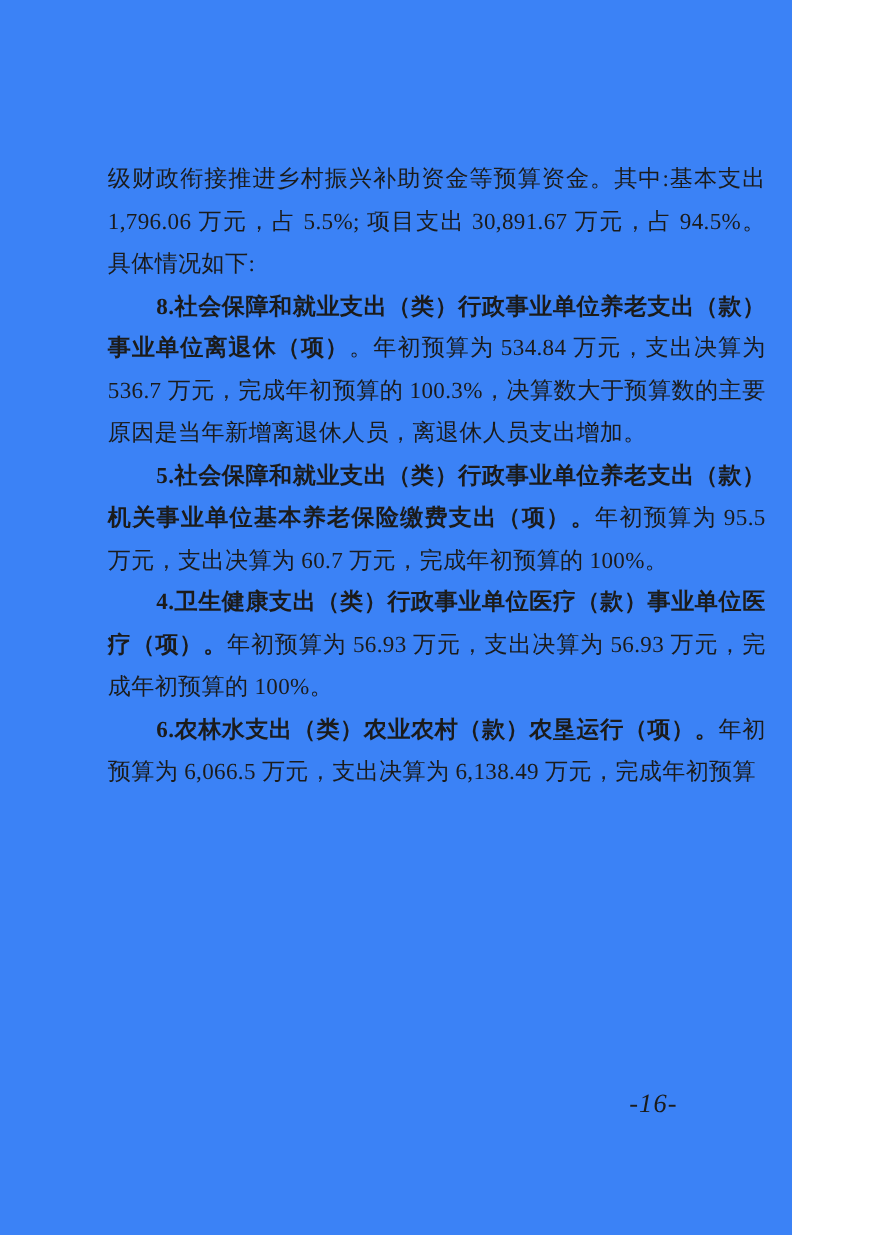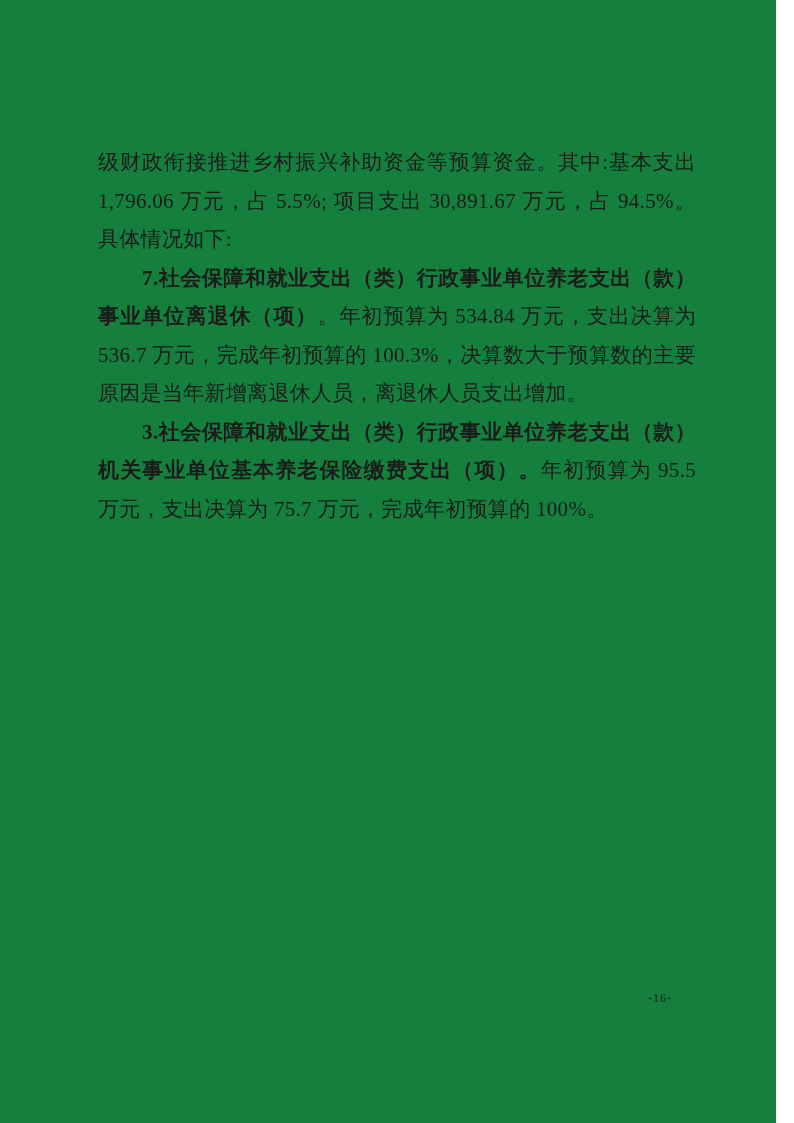--- a/index.html
+++ b/index.html
@@ -3,23 +3,23 @@
 <meta charset="utf-8">
 <title>Document</title>
 <style>
   html, body {
     margin: 0;
     padding: 0;
     background: #ffffff;
   }
   .page {
     position: relative;
-    width: 776px;
+    width: 720px;
     height: 1123px;
-    background: #15803d;
+    background: #3b82f6;
     overflow: hidden;
     font-family: "Liberation Serif", "DejaVu Serif", serif;
     color: #1b1b1b;
   }
   .content {
     position: absolute;
     left: 98px;
     top: 143px;
     width: 598px;
     font-size: 21px;
@@ -34,37 +34,40 @@
   .para.indent {
     text-indent: 2.1em;
   }
   .head {
     font-weight: 700;
   }
   .page-number {
     position: absolute;
     right: 104px;
     top: 991px;
-    font-size: 12px;
+    font-size: 24px;
     letter-spacing: 1px;
     color: #1b1b1b;
+    font-style: italic;
   }
 </style>
 </head>
 <body>
 
 <div class="page">
   <div class="content">
 
     <p class="para">级财政衔接推进乡村振兴补助资金等预算资金。其中:基本支出 1,796.06 万元，占 5.5%; 项目支出 30,891.67 万元，占 94.5%。具体情况如下:</p>
 
-    <p class="para indent"><b class="head">7.社会保障和就业支出（类）行政事业单位养老支出（款）事业单位离退休（项）</b><span class="body">。年初预算为 534.84 万元，支出决算为 536.7 万元，完成年初预算的 100.3%，决算数大于预算数的主要原因是当年新增离退休人员，离退休人员支出增加。</span></p>
+    <p class="para indent"><b class="head">8.社会保障和就业支出（类）行政事业单位养老支出（款）事业单位离退休（项）</b><span class="body">。年初预算为 534.84 万元，支出决算为 536.7 万元，完成年初预算的 100.3%，决算数大于预算数的主要原因是当年新增离退休人员，离退休人员支出增加。</span></p>
 
-    <p class="para indent"><b class="head">3.社会保障和就业支出（类）行政事业单位养老支出（款）机关事业单位基本养老保险缴费支出（项）。</b><span class="body">年初预算为 95.5 万元，支出决算为 75.7 万元，完成年初预算的 100%。</span></p>
+    <p class="para indent"><b class="head">5.社会保障和就业支出（类）行政事业单位养老支出（款）机关事业单位基本养老保险缴费支出（项）。</b><span class="body">年初预算为 95.5 万元，支出决算为 60.7 万元，完成年初预算的 100%。</span></p>
 
 
+    <p class="para indent"><b class="head">4.卫生健康支出（类）行政事业单位医疗（款）事业单位医疗（项）。</b><span class="body">年初预算为 56.93 万元，支出决算为 56.93 万元，完成年初预算的 100%。</span></p>
 
 
+    <p class="para indent"><b class="head">6.农林水支出（类）农业农村（款）农垦运行（项）。</b><span class="body">年初预算为 6,066.5 万元，支出决算为 6,138.49 万元，完成年初预算</span></p>
 
   </div>
 
   <div class="page-number">-16-</div>
 </div>
 
 </body></html>

